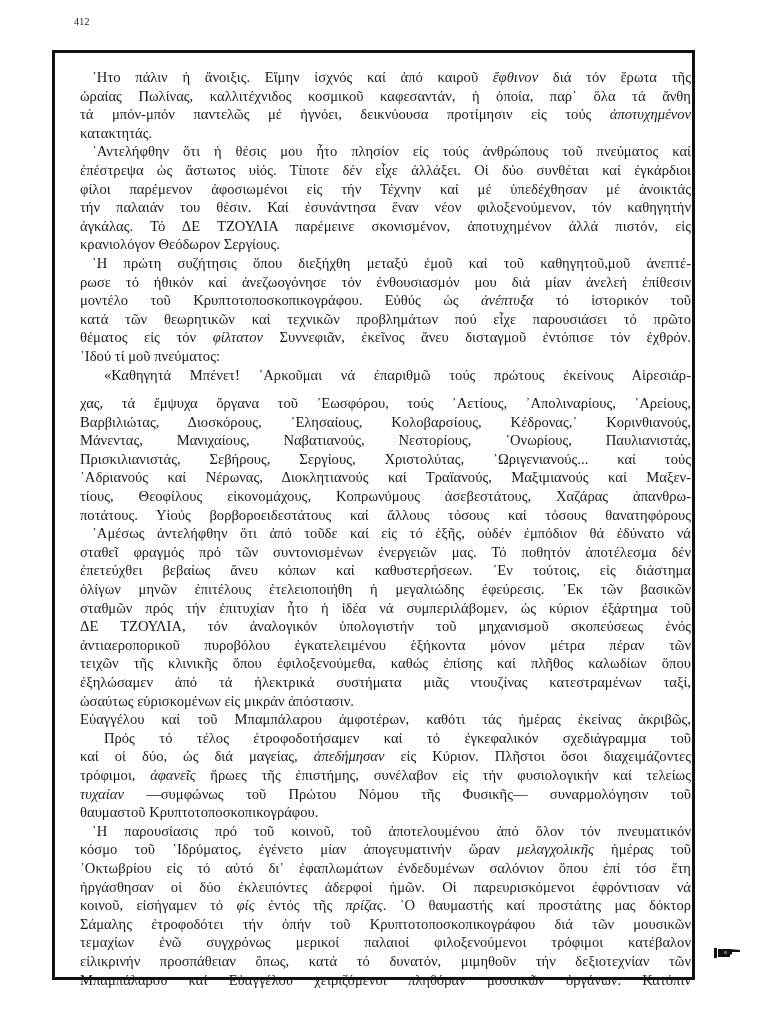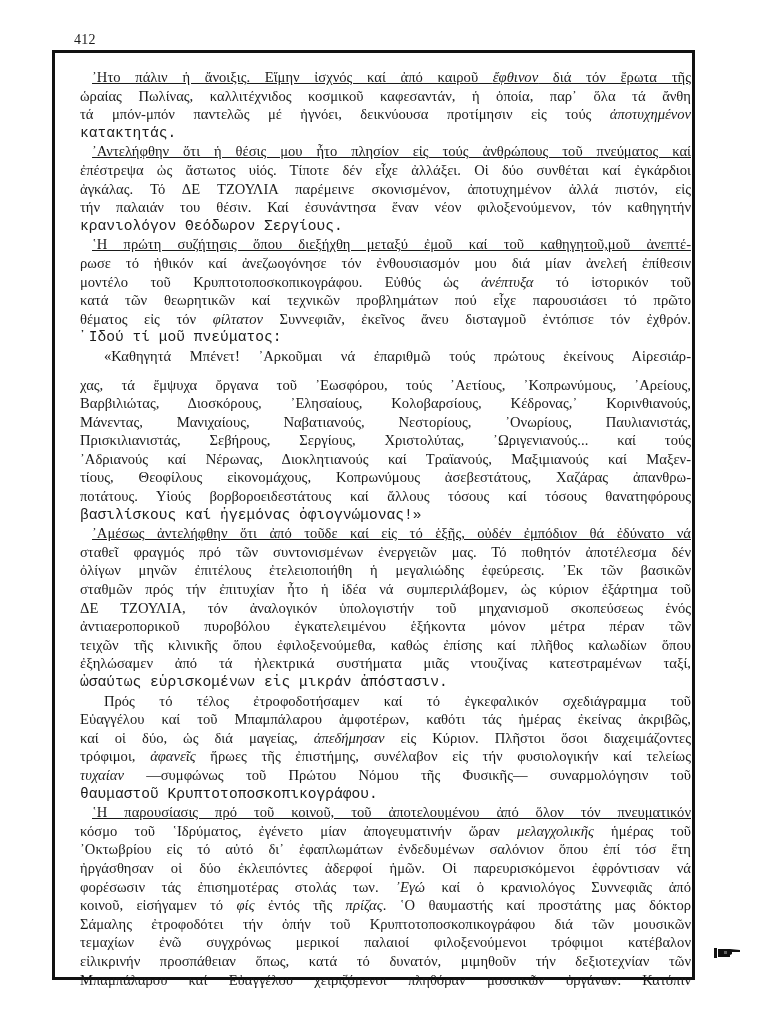--- a/index.html
+++ b/index.html
@@ -1,36 +1,36 @@
 <!DOCTYPE html>
 <html><head>
 <meta charset="utf-8">
 <style>
   html, body { margin:0; padding:0; }
   body {
     width:758px; height:1024px; background:#ffffff; position:relative; overflow:hidden;
     font-family:"Liberation Serif", "DejaVu Serif", serif; color:#1a1a1a;
   }
   .page-number {
-    position:absolute; left:74px; top:16px; font-size:14px; letter-spacing:0.2px;margin-top:16px;
+    position:absolute; left:74px; top:16px; font-size:10px; letter-spacing:0.2px;
   }
   .frame {
     position:absolute; left:52px; top:50px; width:643px; height:930px;
     border:3px solid #111; box-sizing:border-box;
   }
   .text-block {
     position:absolute; left:80px; top:68px; width:611px;
     font-size:14.6px; line-height:18.6px;
   }
   .line {
     display:block; white-space:nowrap; text-align:justify; text-align-last:justify;
     height:18.6px; overflow:visible;
   }
-  .line.last { text-align-last:left;font-family:Liberation Mono, monospace; }
-  .line.indent { padding-left:12px;text-decoration:underline; }
+  .line.last { text-align-last:left; }
+  .line.indent { padding-left:12px; }
   .line.indent2 { padding-left:24px; }
   .gap { height:10px; }
   .pointer-icon {
     position:absolute; left:714px; top:946px; width:28px; height:14px;
   }
   em { font-style:italic; }
 </style>
 </head>
 <body>
 
@@ -38,59 +38,59 @@
 
 <div class="frame"></div>
 
 <div class="text-block" id="text-block">
     <span class="line indent">᾿Ητο πάλιν ἡ ἄνοιξις. Εἴμην ἰσχνός καί ἀπό καιροῦ <em>ἔφθινον</em> διά τόν ἔρωτα τῆς</span>
     <span class="line">ὡραίας Πωλίνας, καλλιτέχνιδος κοσμικοῦ καφεσαντάν, ἡ ὁποία, παρ᾿ ὅλα τά ἄνθη</span>
     <span class="line">τά μπόν-μπόν παντελῶς μέ ἠγνόει, δεικνύουσα προτίμησιν εἰς τούς <em>ἀποτυχημένον</em></span>
     <span class="line last">κατακτητάς.</span>
     <span class="line indent">᾿Αντελήφθην ὅτι ἡ θέσις μου ἦτο πλησίον εἰς τούς ἀνθρώπους τοῦ πνεύματος καί</span>
     <span class="line">ἐπέστρεψα ὡς ἄστωτος υἱός. Τίποτε δέν εἶχε ἀλλάξει. Οἱ δύο συνθέται καί ἐγκάρδιοι</span>
+    <span class="line">φίλοι παρέμενον ἀφοσιωμένοι εἰς τήν Τέχνην καί μέ ὑπεδέχθησαν μέ ἀνοικτάς</span>
+    <span class="line">τήν παλαιάν του θέσιν. Καί ἐσυνάντησα ἕναν νέον φιλοξενούμενον, τόν καθηγητήν</span>
     <span class="line">ἀγκάλας. Τό ΔΕ ΤΖΟΥΛΙΑ παρέμεινε σκονισμένον, ἀποτυχημένον ἀλλά πιστόν, εἰς</span>
-    <span class="line">τήν παλαιάν του θέσιν. Καί ἐσυνάντησα ἕναν νέον φιλοξενούμενον, τόν καθηγητήν</span>
     <span class="line last">κρανιολόγον Θεόδωρον Σεργίους.</span>
     <span class="line indent">῾Η πρώτη συζήτησις ὅπου διεξήχθη μεταξύ ἐμοῦ καί τοῦ καθηγητοῦ,μοῦ ἀνεπτέ-</span>
     <span class="line">ρωσε τό ἠθικόν καί ἀνεζωογόνησε τόν ἐνθουσιασμόν μου διά μίαν ἀνελεή ἐπίθεσιν</span>
     <span class="line">μοντέλο τοῦ Κρυπτοτοποσκοπικογράφου. Εὐθύς ὡς <em>ἀνέπτυξα</em> τό ἱστορικόν τοῦ</span>
     <span class="line">κατά τῶν θεωρητικῶν καί τεχνικῶν προβλημάτων πού εἶχε παρουσιάσει τό πρῶτο</span>
     <span class="line">θέματος εἰς τόν <em>φίλτατον</em> Συννεφιᾶν, ἐκεῖνος ἄνευ δισταγμοῦ ἐντόπισε τόν ἐχθρόν.</span>
     <span class="line last">᾿Ιδού τί μοῦ πνεύματος:</span>
     <span class="line indent2">«Καθηγητά Μπένετ! ᾿Αρκοῦμαι νά ἐπαριθμῶ τούς πρώτους ἐκείνους Αἱρεσιάρ-</span>
     <div class="gap"></div>
-    <span class="line">χας, τά ἔμψυχα ὄργανα τοῦ ᾿Εωσφόρου, τούς ᾿Αετίους, ᾿Κοπρωνύμους, ᾿Αρείους,</span>
+    <span class="line">χας, τά ἔμψυχα ὄργανα τοῦ ᾿Εωσφόρου, τούς ᾿Αετίους, ᾿Απολιναρίους, ᾿Αρείους,</span>
     <span class="line">Βαρβιλιώτας, Διοσκόρους, ᾿Ελησαίους, Κολοβαρσίους, Κέδρονας,᾿ Κορινθιανούς,</span>
     <span class="line">Μάνεντας, Μανιχαίους, Ναβατιανούς, Νεστορίους, ᾿Ονωρίους, Παυλιανιστάς,</span>
     <span class="line">Πρισκιλιανιστάς, Σεβήρους, Σεργίους, Χριστολύτας, ᾿Ωριγενιανούς... καί τούς</span>
     <span class="line">᾿Αδριανούς καί Νέρωνας, Διοκλητιανούς καί Τραϊανούς, Μαξιμιανούς καί Μαξεν-</span>
     <span class="line">τίους, Θεοφίλους εἰκονομάχους, Κοπρωνύμους ἀσεβεστάτους, Χαζάρας ἀπανθρω-</span>
     <span class="line">ποτάτους. Υἱούς βορβοροειδεστάτους καί ἄλλους τόσους καί τόσους θανατηφόρους</span>
-    <span class="line last">βασιλίσκους καί ἡγεμόνας ὀφιογνώμονας!»</span>
     <span class="line indent">᾿Αμέσως ἀντελήφθην ὅτι ἀπό τοῦδε καί εἰς τό ἑξῆς, οὐδέν ἐμπόδιον θά ἐδύνατο νά</span>
     <span class="line">σταθεῖ φραγμός πρό τῶν συντονισμένων ἐνεργειῶν μας. Τό ποθητόν ἀποτέλεσμα δέν</span>
+    <span class="line">ἐπετεύχθει βεβαίως ἄνευ κόπων καί καθυστερήσεων. ᾿Εν τούτοις, εἰς διάστημα</span>
     <span class="line">ὀλίγων μηνῶν ἐπιτέλους ἐτελειοποιήθη ἡ μεγαλιώδης ἐφεύρεσις. ᾿Εκ τῶν βασικῶν</span>
     <span class="line">σταθμῶν πρός τήν ἐπιτυχίαν ἦτο ἡ ἰδέα νά συμπεριλάβομεν, ὡς κύριον ἐξάρτημα τοῦ</span>
     <span class="line">ΔΕ ΤΖΟΥΛΙΑ, τόν ἀναλογικόν ὑπολογιστήν τοῦ μηχανισμοῦ σκοπεύσεως ἑνός</span>
     <span class="line">ἀντιαεροπορικοῦ πυροβόλου ἐγκατελειμένου ἑξήκοντα μόνον μέτρα πέραν τῶν</span>
     <span class="line">τειχῶν τῆς κλινικῆς ὅπου ἐφιλοξενούμεθα, καθώς ἐπίσης καί πλῆθος καλωδίων ὅπου</span>
     <span class="line">ἐξηλώσαμεν ἀπό τά ἠλεκτρικά συστήματα μιᾶς ντουζίνας κατεστραμένων ταξί,</span>
     <span class="line last">ὡσαύτως εὑρισκομένων εἰς μικράν ἀπόστασιν.</span>
+    <span class="line">Εὐαγγέλου καί τοῦ Μπαμπάλαρου ἀμφοτέρων, καθότι τάς ἡμέρας ἐκείνας ἀκριβῶς,</span>
     <span class="line indent2">Πρός τό τέλος ἐτροφοδοτήσαμεν καί τό ἐγκεφαλικόν σχεδιάγραμμα τοῦ</span>
-    <span class="line">Εὐαγγέλου καί τοῦ Μπαμπάλαρου ἀμφοτέρων, καθότι τάς ἡμέρας ἐκείνας ἀκριβῶς,</span>
     <span class="line">καί οἱ δύο, ὡς διά μαγείας, <em>ἀπεδήμησαν</em> εἰς Κύριον. Πλῆστοι ὅσοι διαχειμάζοντες</span>
     <span class="line">τρόφιμοι, <em>ἀφανεῖς</em> ἥρωες τῆς ἐπιστήμης, συνέλαβον εἰς τήν φυσιολογικήν καί τελείως</span>
     <span class="line"><em>τυχαίαν</em> —συμφώνως τοῦ Πρώτου Νόμου τῆς Φυσικῆς— συναρμολόγησιν τοῦ</span>
     <span class="line last">θαυμαστοῦ Κρυπτοτοποσκοπικογράφου.</span>
     <span class="line indent">῾Η παρουσίασις πρό τοῦ κοινοῦ, τοῦ ἀποτελουμένου ἀπό ὅλον τόν πνευματικόν</span>
     <span class="line">κόσμο τοῦ ῾Ιδρύματος, ἐγένετο μίαν ἀπογευματινήν ὥραν <em>μελαγχολικῆς</em> ἡμέρας τοῦ</span>
     <span class="line">᾿Οκτωβρίου εἰς τό αὐτό δι᾿ ἐφαπλωμάτων ἐνδεδυμένων σαλόνιον ὅπου ἐπί τόσ ἔτη</span>
     <span class="line">ἠργάσθησαν οἱ δύο ἐκλειπόντες ἀδερφοί ἡμῶν. Οἱ παρευρισκόμενοι ἐφρόντισαν νά</span>
-    <span class="line">φορέσωσιν τάς ἐπισημοτέρας στολάς των. <em>᾿Εγώ</em> καί ὁ κρανιολόγος Συννεφιᾶς ἀπό</span>
     <span class="line">κοινοῦ, εἰσήγαμεν τό <em>φίς</em> ἐντός τῆς <em>πρίζας</em>. ῾Ο θαυμαστής καί προστάτης μας δόκτορ</span>
     <span class="line">Σάμαλης ἐτροφοδότει τήν ὀπήν τοῦ Κρυπτοτοποσκοπικογράφου διά τῶν μουσικῶν</span>
     <span class="line">τεμαχίων ἐνῶ συγχρόνως μερικοί παλαιοί φιλοξενούμενοι τρόφιμοι κατέβαλον</span>
     <span class="line">εἰλικρινήν προσπάθειαν ὅπως, κατά τό δυνατόν, μιμηθοῦν τήν δεξιοτεχνίαν τῶν</span>
     <span class="line">Μπαμπάλαρου καί Εὐαγγέλου χειριζόμενοι πληθόραν μουσικῶν ὀργάνων. Κατόπιν</span>
   </div>
 
 <svg class="pointer-icon" viewBox="0 0 28 14">
   <rect x="0" y="2" width="3" height="10" fill="#111"></rect>
   <path d="M4 3 L16 3 L26 4 L26 6 L18 6 L18 8 L16 9 L16 11 L4 11 Z" fill="#111"></path>

